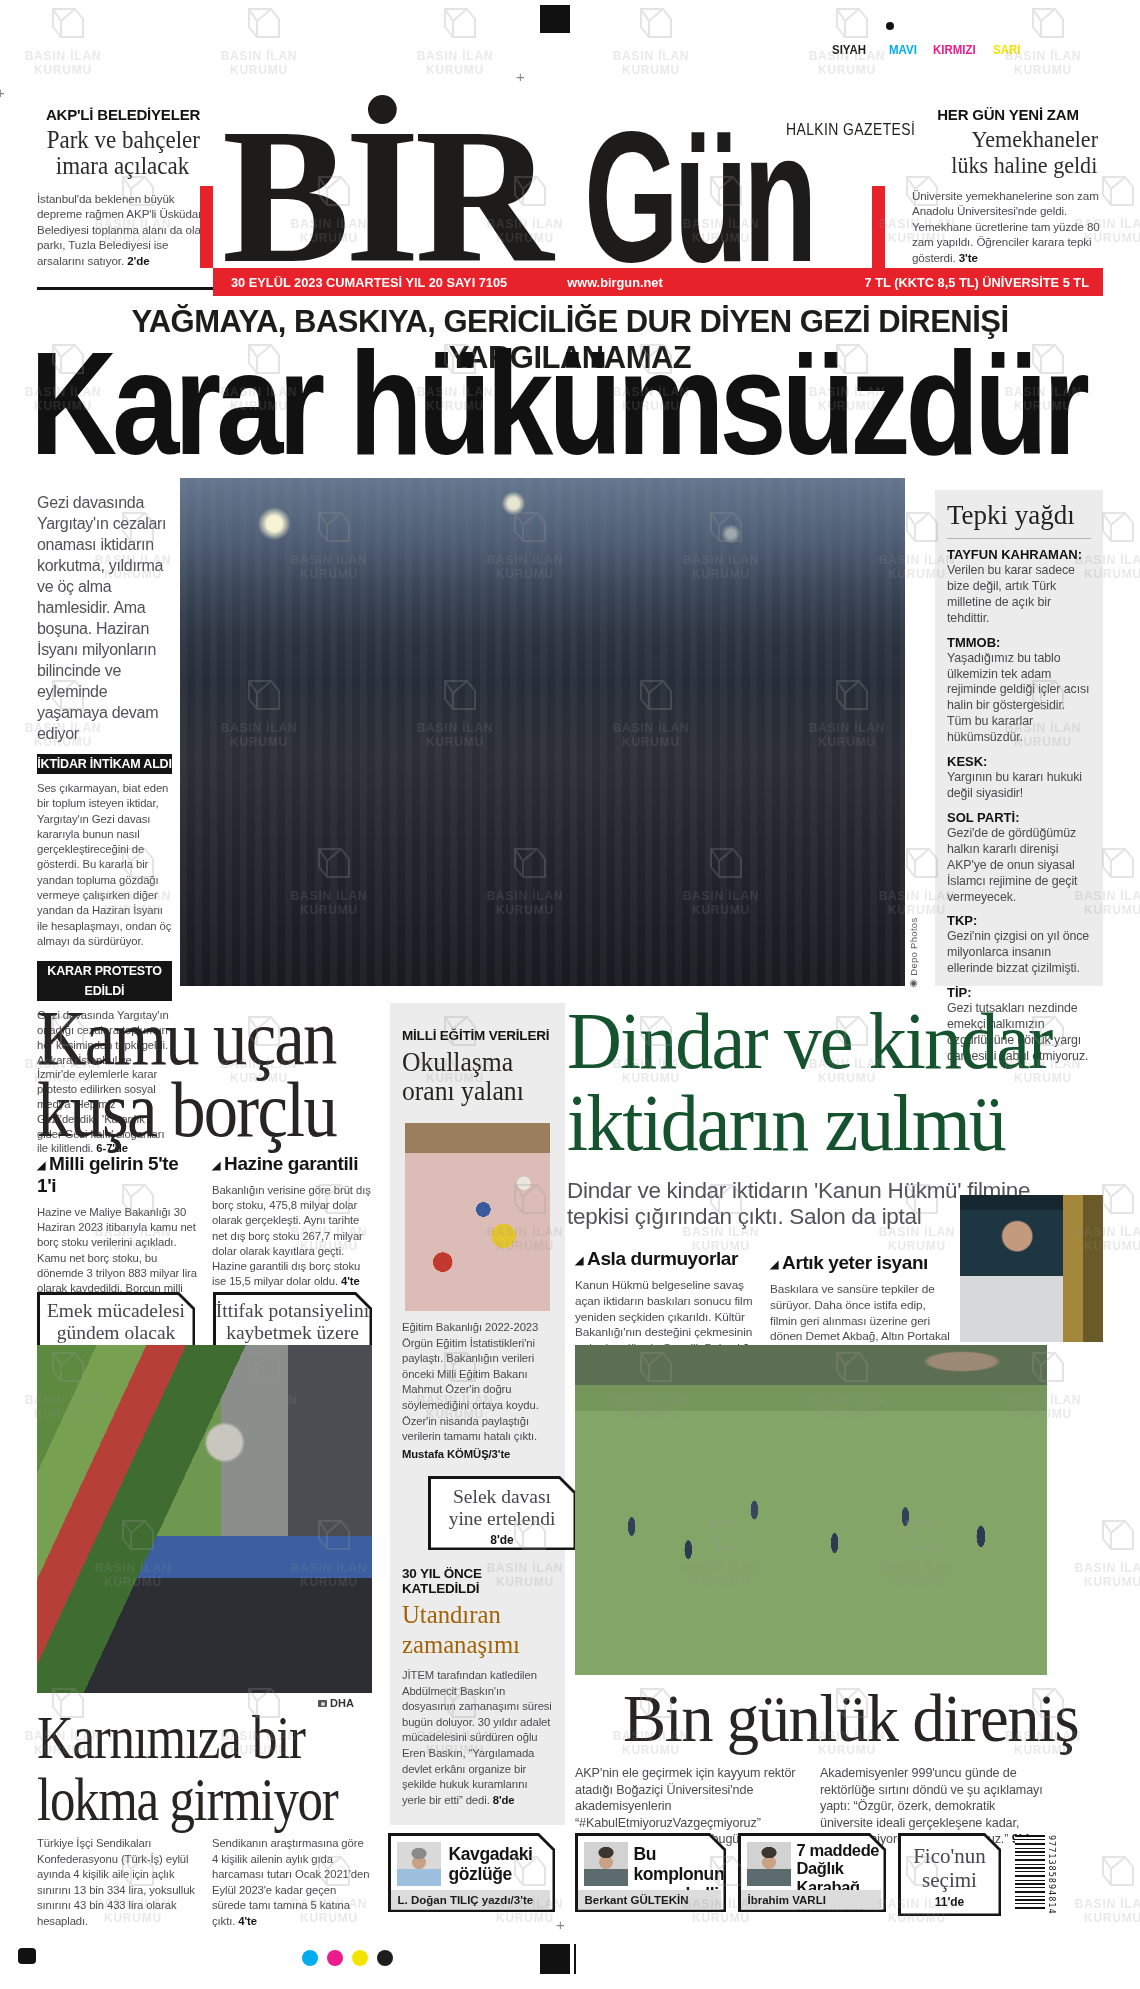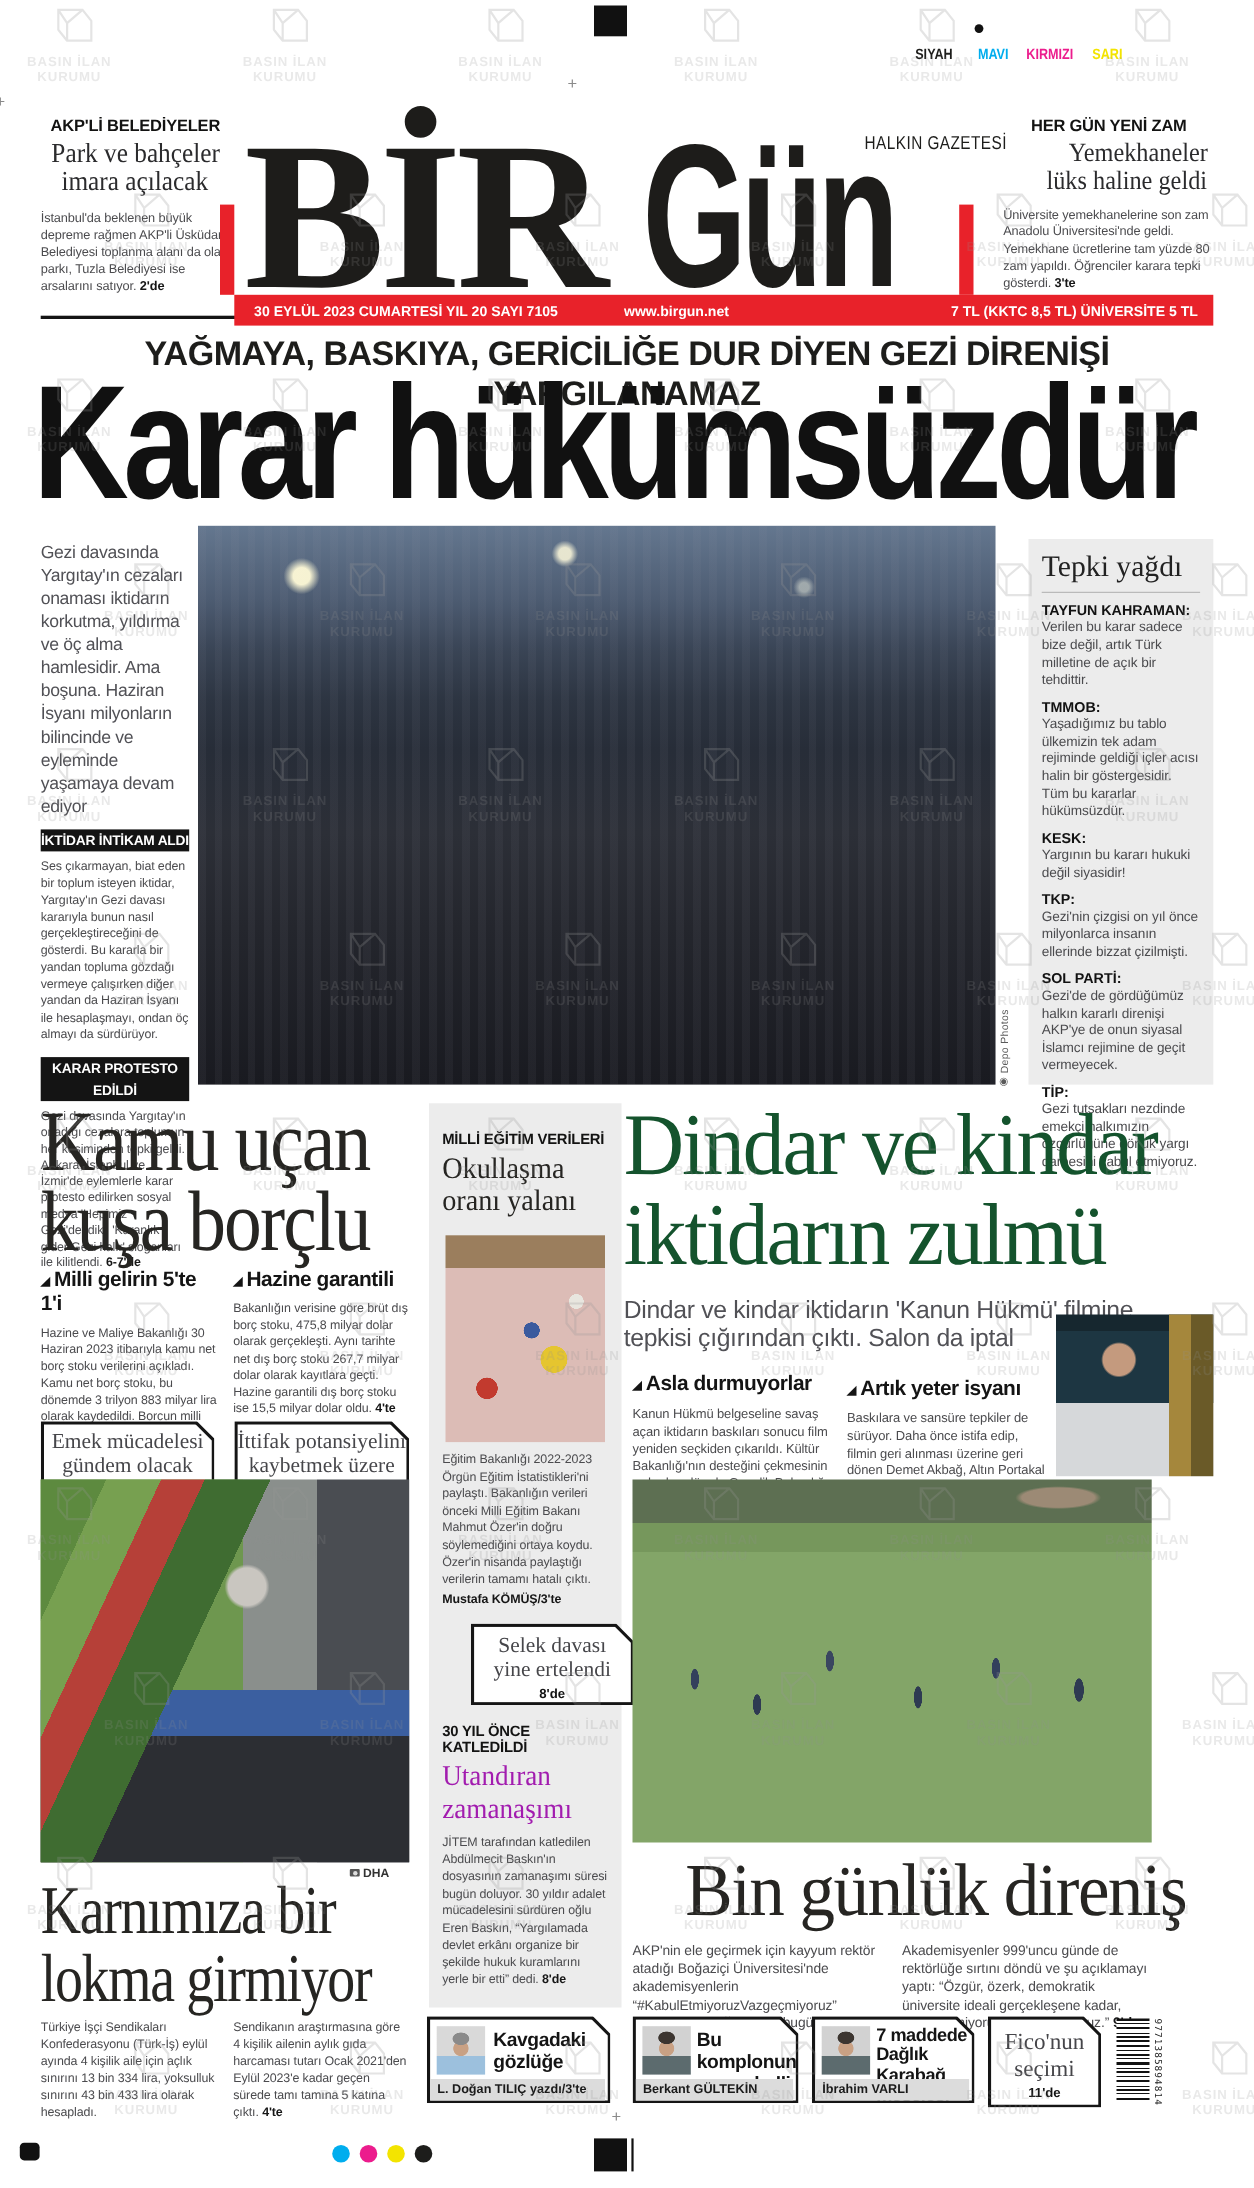--- a/index.html
+++ b/index.html
@@ -159,26 +159,26 @@
     </div>
     <div>
       <div class="rwho">TMMOB:</div>
       <div class="rtxt">Yaşadığımız bu tablo ülkemizin tek adam rejiminde geldiği içler acısı halin bir göstergesidir. Tüm bu kararlar hükümsüzdür.</div>
     </div>
     <div>
       <div class="rwho">KESK:</div>
       <div class="rtxt">Yargının bu kararı hukuki değil siyasidir!</div>
     </div>
     <div>
+      <div class="rwho">SOL PARTİ:</div>
+      <div class="rtxt">Gezi'de de gördüğümüz halkın kararlı direnişi AKP'ye de onun siyasal İslamcı rejimine de geçit vermeyecek.</div>
+    </div>
+    <div>
       <div class="rwho">TKP:</div>
       <div class="rtxt">Gezi'nin çizgisi on yıl önce milyonlarca insanın ellerinde bizzat çizilmişti.</div>
-    </div>
-    <div>
-      <div class="rwho">SOL PARTİ:</div>
-      <div class="rtxt">Gezi'de de gördüğümüz halkın kararlı direnişi AKP'ye de onun siyasal İslamcı rejimine de geçit vermeyecek.</div>
     </div>
     <div>
       <div class="rwho">TİP:</div>
       <div class="rtxt">Gezi tutsakları nezdinde emekçi halkımızın özgürlüğüne dönük yargı darbesini kabul etmiyoruz.</div>
     </div>
   </div>
 
   <div class="abs" style="left:37px;top:1002px;width:335px;">
     <div class="hlserif" style="font-size:78px;line-height:72px;letter-spacing:-2px;color:#262522;">
       <span class="nowrap oxl" style="transform:scaleX(.88);">Kamu uçan</span><br>
@@ -220,21 +220,21 @@
     <div class="bt" style="font-weight:bold;color:#161616;margin-top:2px;">Mustafa KÖMÜŞ/3'te</div>
   </div>
   <div class="nbox" style="left:404px;top:1476px;width:148px;height:74px;margin-left:24px;">
     <div class="inner" style="padding-top:7px;">
       <div class="boxserif"><span>Selek davası</span><br><span>yine ertelendi</span></div>
       <div class="boxref">8'de</div>
     </div>
   </div>
   <div class="abs" style="left:402px;top:1566px;width:151px;">
     <div class="kicker" style="text-align:left;font-size:13.5px;">30 YIL ÖNCE KATLEDİLDİ</div>
-    <div class="hlserif" style="font-size:26px;line-height:30px;margin-top:4px;color:#a21caf;">
+    <div class="hlserif" style="font-size:26px;line-height:30px;margin-top:4px;color:#a16207;">
       <span class="nowrap oxl" style="transform:scaleX(.95);">Utandıran</span><br>
       <span class="nowrap oxl" style="transform:scaleX(.95);">zamanaşımı</span>
     </div>
     <p class="bt" style="margin:8px 0 0;line-height:15.6px;"><span>JİTEM tarafından katledilen Abdülmecit Baskın'ın dosyasının zamanaşımı süresi bugün doluyor. 30 yıldır adalet mücadelesini sürdüren oğlu Eren Baskın, “Yargılamada devlet erkânı organize bir şekilde hukuk kuramlarını yerle bir etti” dedi. </span><b>8'de</b></p>
   </div>
 
   <div class="abs" style="left:567px;top:1000px;width:536px;">
     <div class="hlserif" style="font-size:80px;line-height:82px;letter-spacing:-2px;color:#14532d;">
       <span class="nowrap oxl" style="transform:scaleX(.95);">Dindar ve kindar</span><br>
       <span class="nowrap oxl" style="transform:scaleX(.95);">iktidarın zulmü</span>

